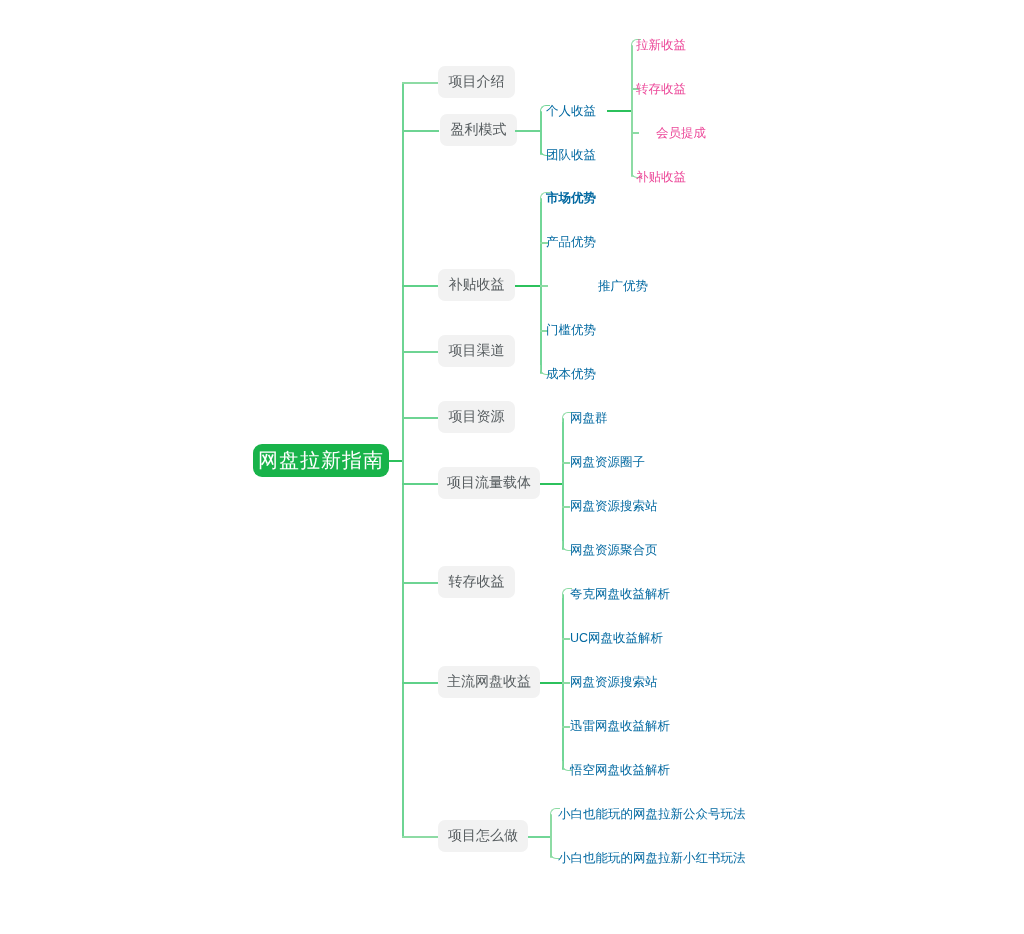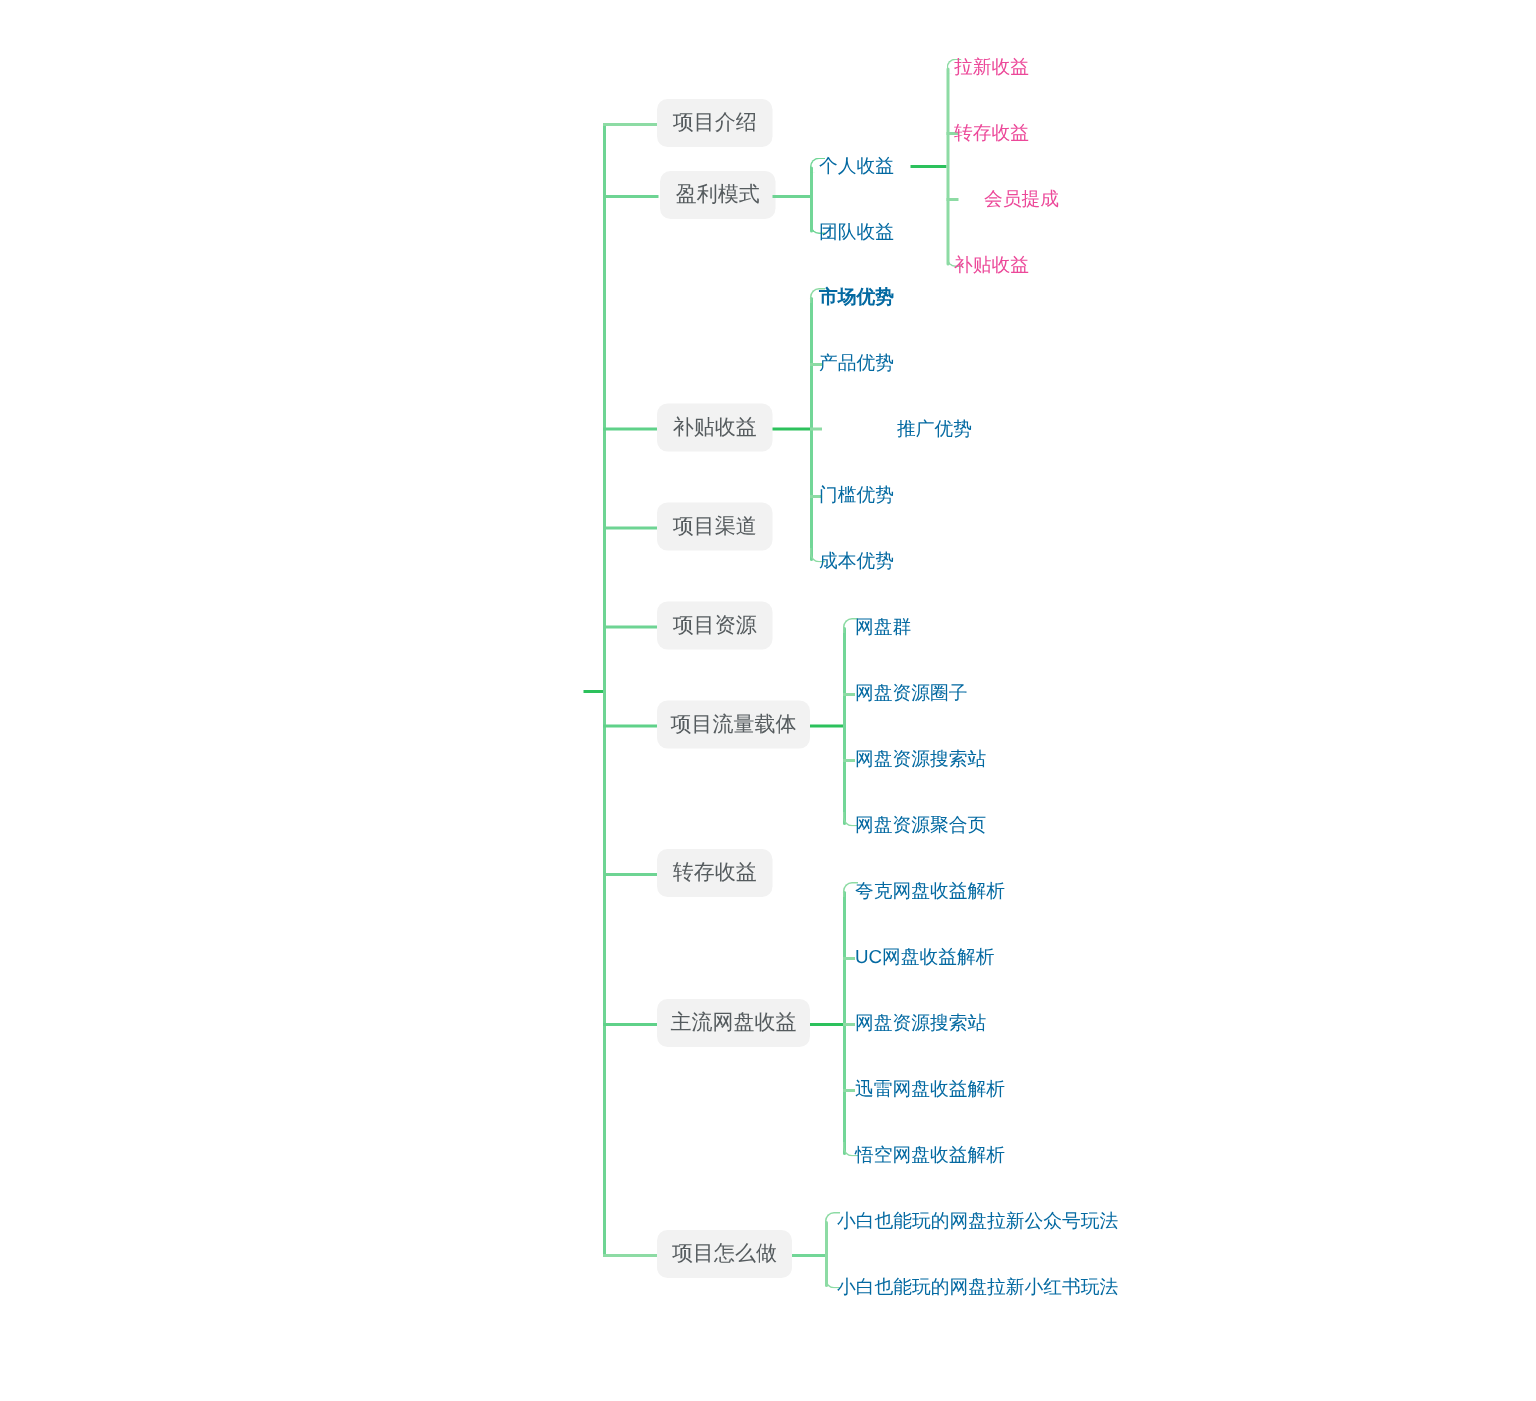--- a/index.html
+++ b/index.html
@@ -70,20 +70,21 @@
   <div class="conn h" style="left:402px;top:82px;width:37px;"></div>
   <div class="conn h" style="left:402px;top:130px;width:37px;background:#6ed493;"></div>
   <div class="conn h" style="left:402px;top:285px;width:37px;background:#5fd189;"></div>
   <div class="conn h" style="left:402px;top:351px;width:37px;background:#6ed493;"></div>
   <div class="conn h" style="left:402px;top:417px;width:37px;background:#6ed493;"></div>
   <div class="conn h" style="left:402px;top:483px;width:37px;background:#5fd189;"></div>
   <div class="conn h" style="left:402px;top:582px;width:37px;background:#6ed493;"></div>
   <div class="conn h" style="left:402px;top:682px;width:37px;background:#5fd189;"></div>
   <div class="conn h" style="left:402px;top:836px;width:37px;background:#8ddba4;"></div>
 
+  <div class="root" style="left:253px;top:444px;width:136px;height:33px;">网盘拉新指南</div>
 
   <div class="n2" style="left:438px;top:66px;width:77px;height:32px;">项目介绍</div>
 
   <div class="n2" style="left:440px;top:114px;width:77px;height:32px;">盈利模式</div>
 
   <div class="n2" style="left:438px;top:269px;width:77px;height:32px;">补贴收益</div>
 
   <div class="n2" style="left:438px;top:335px;width:77px;height:32px;">项目渠道</div>
 
   <div class="n2" style="left:438px;top:401px;width:77px;height:32px;text-align:center;">项目资源</div>

